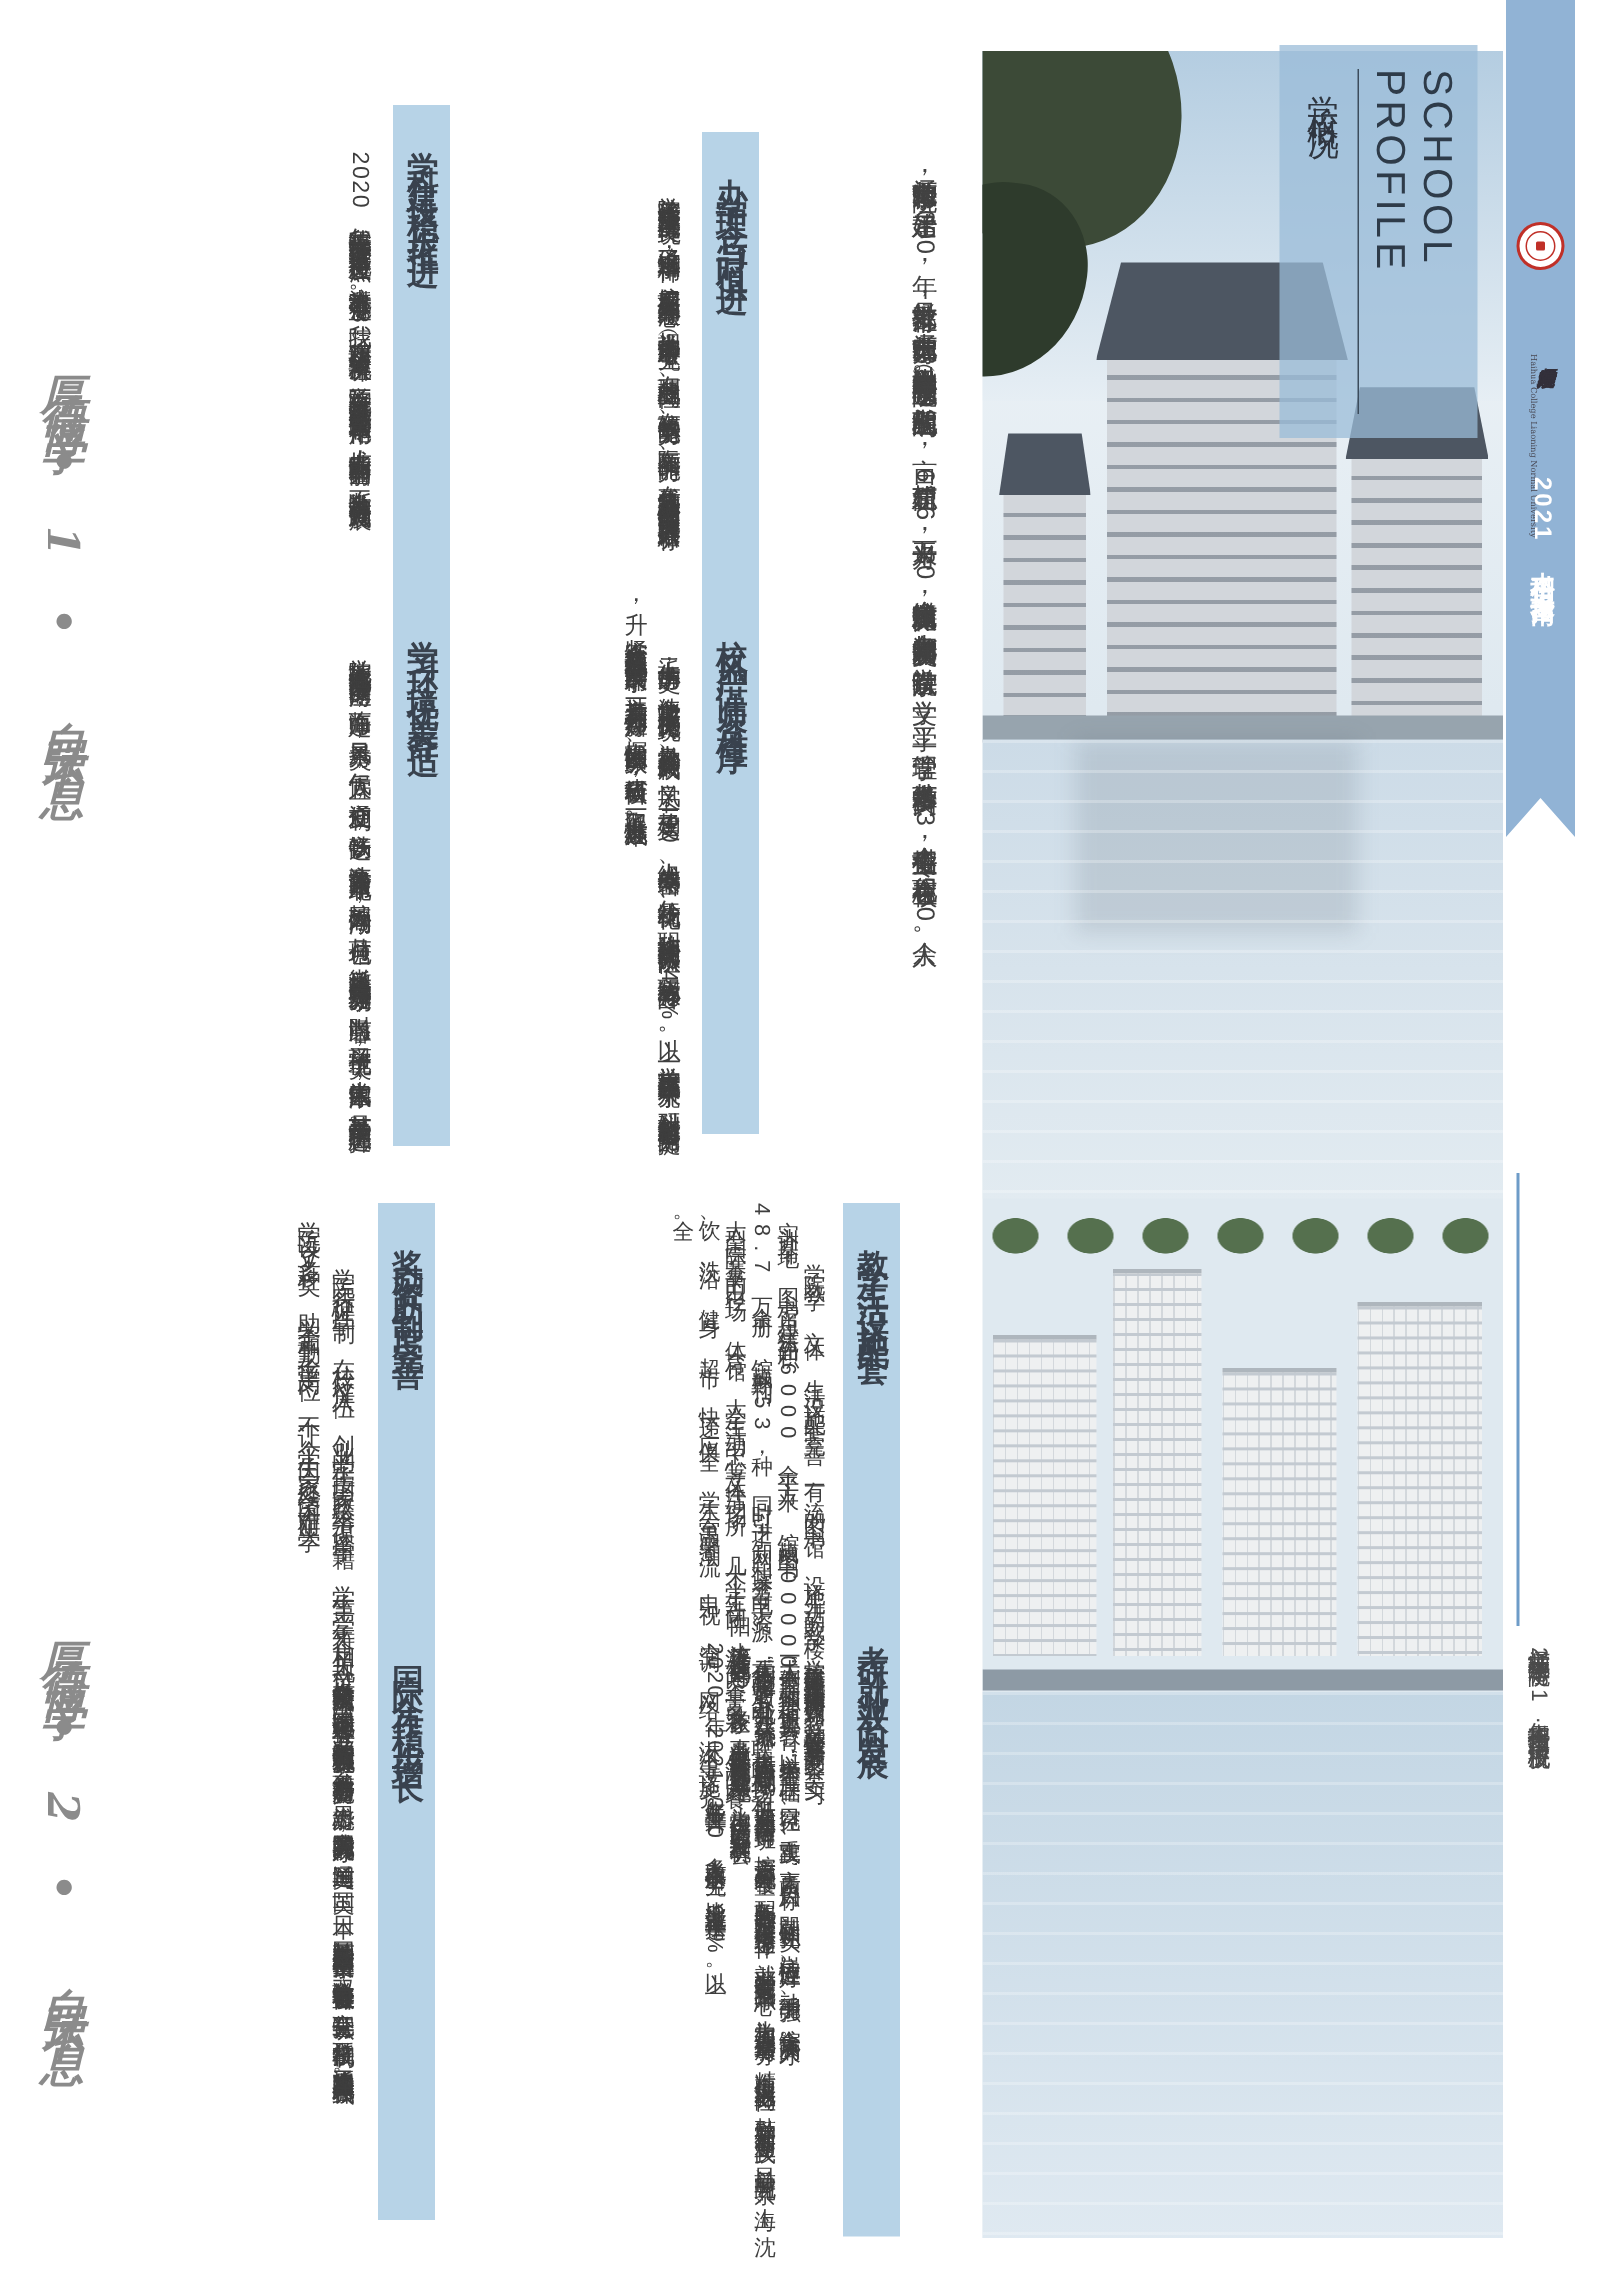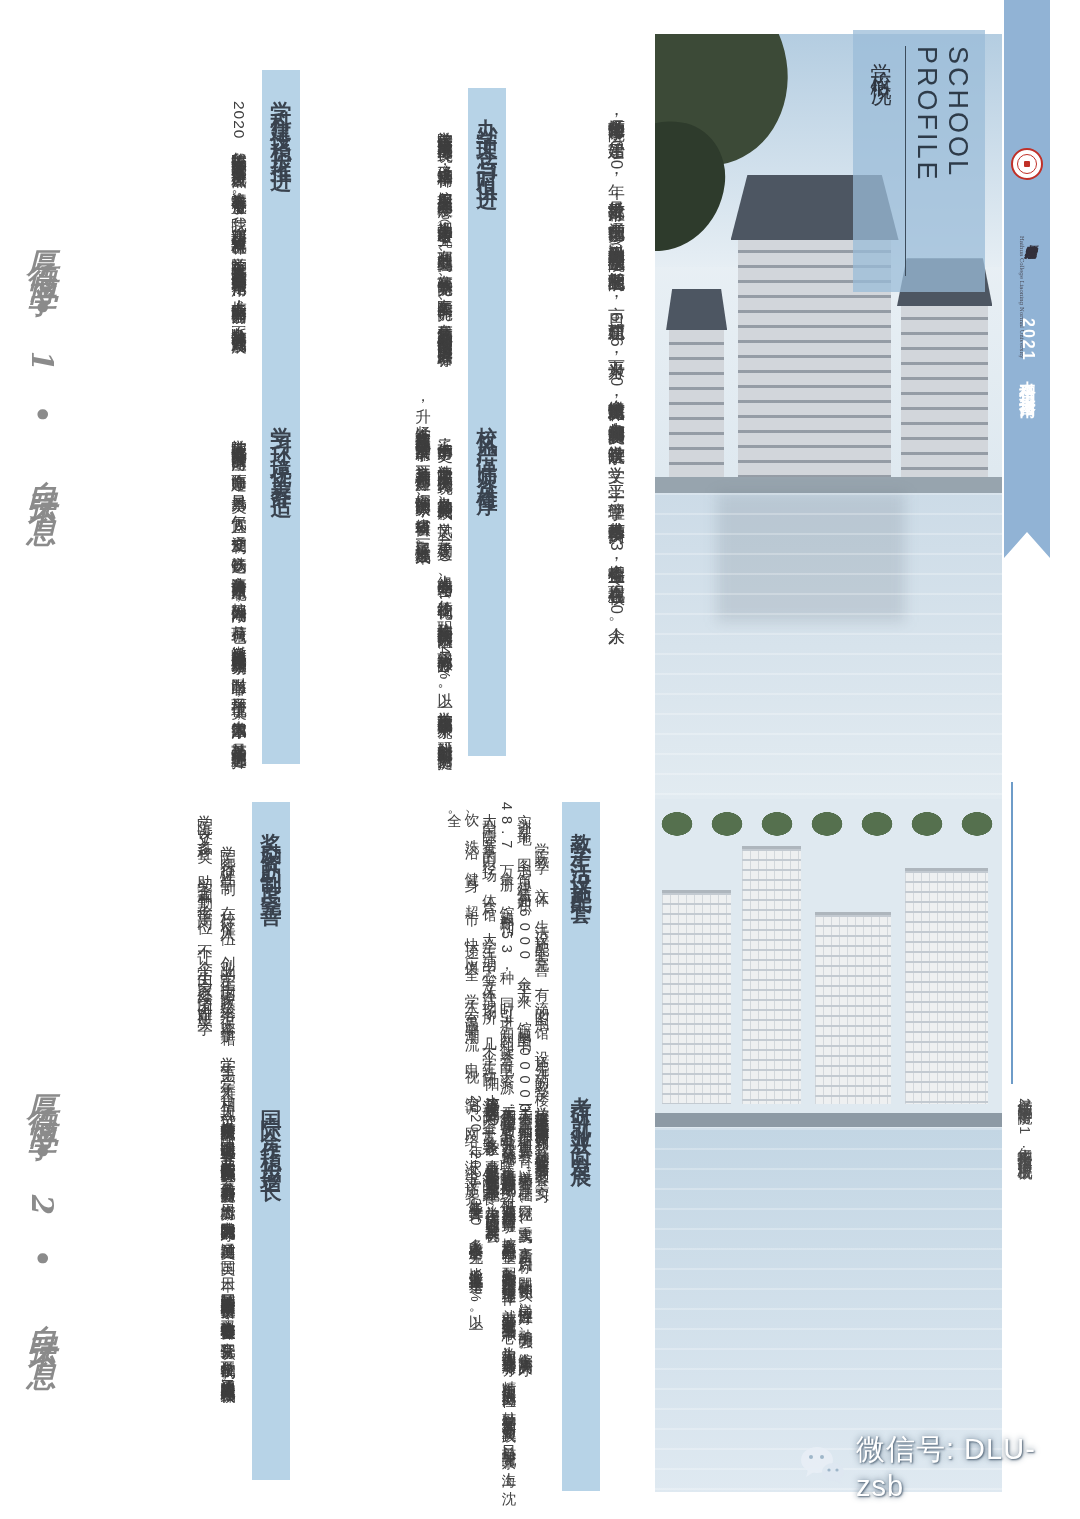--- a/index.html
+++ b/index.html
@@ -196,29 +196,14 @@
     <div class="ribbon-name">
       <span>辽宁师范大学海华学院</span>
       <span class="en-sub">Haihua College Liaoning Normal University</span>
     </div>
     <div class="ribbon-tagline">2021 本科招生 报考指南</div>
   </div>
 
   <div class="side-rule"></div>
   <div class="side-footer">辽宁师范大学海华学院2021年本科招生报考指南·学校概况</div>
 
-  <div class="wechat">
-    <span>
-      <svg width="48" height="42" viewBox="0 0 48 42">
-        <ellipse cx="19" cy="16" rx="16" ry="13" fill="#e7eef5" opacity="0.92"></ellipse>
-        <polygon points="10,26 8,33 16,28" fill="#e7eef5" opacity="0.92"></polygon>
-        <circle cx="13" cy="13" r="2" fill="#9fb6c9"></circle>
-        <circle cx="24" cy="13" r="2" fill="#9fb6c9"></circle>
-        <ellipse cx="35" cy="28" rx="11" ry="9" fill="#dde7f0" opacity="0.95"></ellipse>
-        <polygon points="41,35 44,40 37,37" fill="#dde7f0" opacity="0.95"></polygon>
-        <circle cx="31" cy="26" r="1.6" fill="#9fb6c9"></circle>
-        <circle cx="39" cy="26" r="1.6" fill="#9fb6c9"></circle>
-      </svg>
-    </span>
-    <span class="label">微信号: DLU-zsb</span>
-  </div>
 
 </div>
 
 </body></html>

